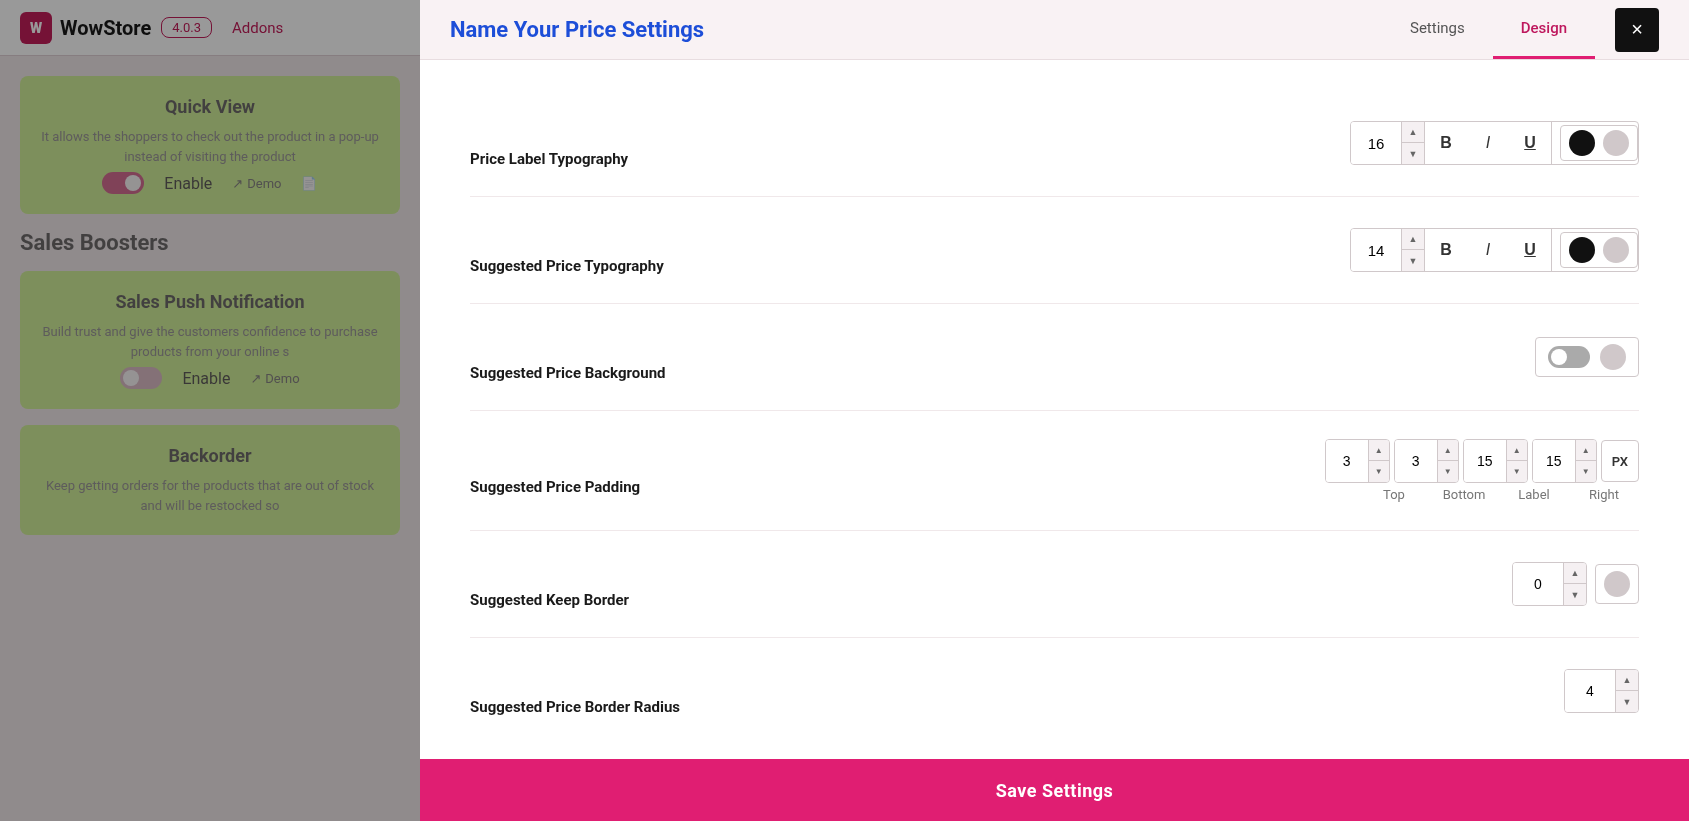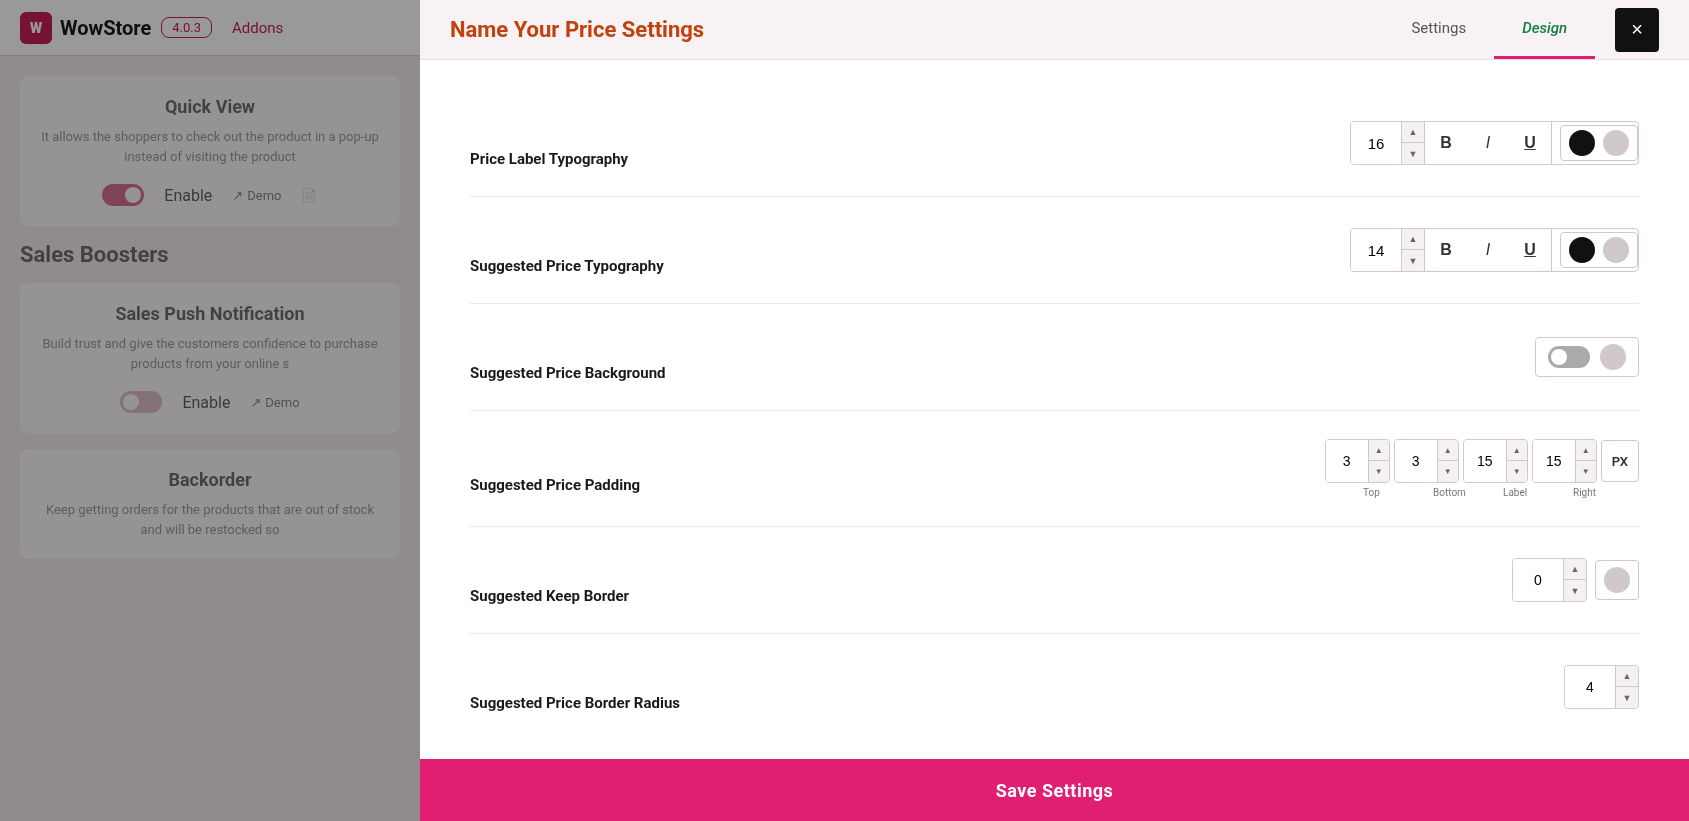--- a/index.html
+++ b/index.html
@@ -65,21 +65,21 @@
       color: #c41e5b;
       font-size: 15px;
     }
 
     .bg-content {
       padding: 20px;
       opacity: 0.6;
     }
 
     .bg-card {
-      background: #ffffff;
+      background: #bef264;
       border-radius: 8px;
       padding: 20px;
       margin-bottom: 16px;
       text-align: center;
     }
 
     .bg-card-title {
       font-size: 18px;
       font-weight: 700;
       color: #1a1a1a;
@@ -90,21 +90,21 @@
       font-size: 13px;
       color: #666;
       line-height: 1.5;
     }
 
     .bg-card-footer {
       display: flex;
       align-items: center;
       justify-content: center;
       gap: 20px;
-      margin-top: 18px;
+      margin-top: 6px;
     }
 
     .toggle-on {
       width: 42px; height: 22px;
       background: #c41e5b;
       border-radius: 11px;
       position: relative;
       display: inline-block;
     }
     .toggle-on::after {
@@ -176,21 +176,21 @@
       height: 60px;
       background: #f9f2f4;
       border-bottom: 1px solid #e8dde0;
       padding: 0 30px;
       flex-shrink: 0;
     }
 
     .modal-title {
       font-size: 22px;
       font-weight: 700;
-      color: #c2410c;
+      color: #1d4ed8;
       flex: 1;
     }
 
     .modal-tabs {
       display: flex;
       align-items: stretch;
       height: 100%;
       gap: 0;
       margin-right: 20px;
     }
@@ -200,24 +200,23 @@
       align-items: center;
       padding: 0 28px;
       font-size: 15px;
       color: #555;
       cursor: pointer;
       border-bottom: 3px solid transparent;
       height: 100%;
     }
 
     .modal-tab.active {
-      color: #15803d;
+      color: #be185d;
       border-bottom: 3px solid #e01e72;
       font-weight: 500;
-      font-style: italic;
     }
 
     .modal-close-btn {
       width: 44px;
       height: 44px;
       background: #111;
       color: white;
       border: none;
       border-radius: 4px;
       font-size: 20px;
@@ -459,21 +458,22 @@
       color: #333;
     }
 
     .padding-labels {
       display: flex;
       gap: 4px;
     }
 
     .padding-label {
       width: 62px;
-      font-size: 10px;
+      text-align: center;
+      font-size: 13px;
       color: #777;
       margin-right: 4px;
     }
 
     
     .border-control {
       display: flex;
       align-items: center;
       gap: 8px;
     }

